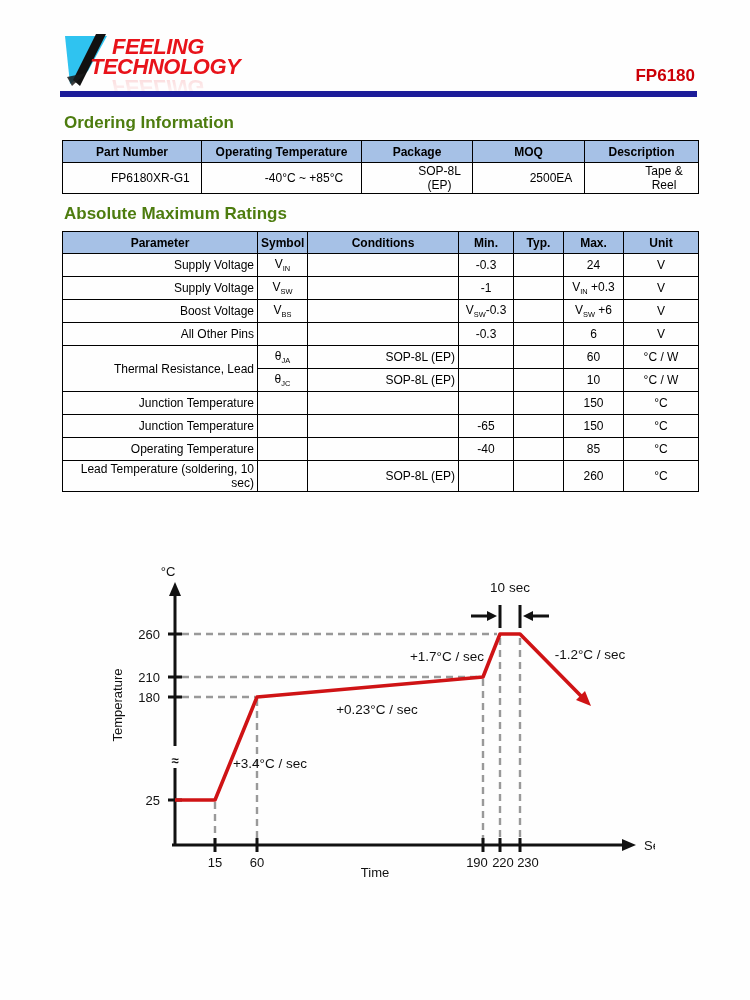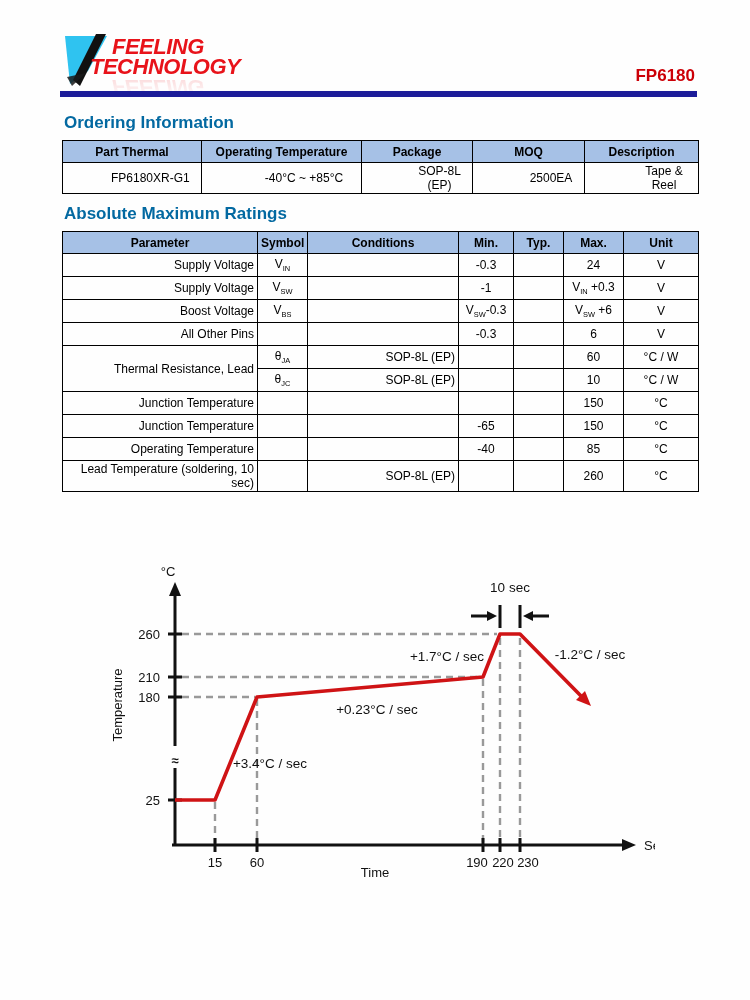--- a/index.html
+++ b/index.html
@@ -22,21 +22,21 @@
                  transform: scaleY(-1); opacity: 0.18;
                  -webkit-mask-image: linear-gradient(to top, rgba(0,0,0,0.9), transparent 85%);
                  mask-image: linear-gradient(to top, rgba(0,0,0,0.9), transparent 85%); }
   .logo-mirror .logo-line1 { top: 2px; }
   .logo-mirror .logo-line2 { top: -18px; }
   .part-no { position: absolute; right: 55px; top: 66px; font-size: 17px; font-weight: bold;
              color: #cc0007; }
   .header-rule { position: absolute; left: 60px; top: 91px; width: 637px; height: 6px; background: #1c1c99; }
 
   
-  .section-title { position: absolute; left: 64px; font-size: 17px; font-weight: bold; color: #0369a1; }
+  .section-title { position: absolute; left: 64px; font-size: 17px; font-weight: bold; color: #4d7c0f; }
   .t-ordering { top: 113px; }
   .t-amr      { top: 204px; }
   .t-curve    { top: 517px; }
 
   
   table { border-collapse: collapse; table-layout: fixed; font-size: 12px; }
   td, th { border: 1px solid #000; padding: 1px 3px; overflow: hidden; }
   th { background: #a6c1e6; font-weight: bold; text-align: center; }
   .tbl-ordering { position: absolute; left: 62px; top: 140px; width: 636px; }
   .tbl-ordering th { height: 22px; }
@@ -79,21 +79,21 @@
   <table class="tbl-ordering">
     <colgroup>
         <col style="width:139px">
         <col style="width:160px">
         <col style="width:111px">
         <col style="width:112px">
         <col style="width:114px">
       </colgroup>
     <tbody>
         <tr>
-      <th>Part Thermal</th>
+      <th>Part Number</th>
       <th>Operating Temperature</th>
       <th>Package</th>
       <th>MOQ</th>
       <th>Description</th>
     </tr>
     <tr>
       <td class="cell-left">FP6180XR-G1</td>
       <td>-40°C ~ +85°C</td>
       <td>SOP-8L (EP)</td>
       <td>2500EA</td>

